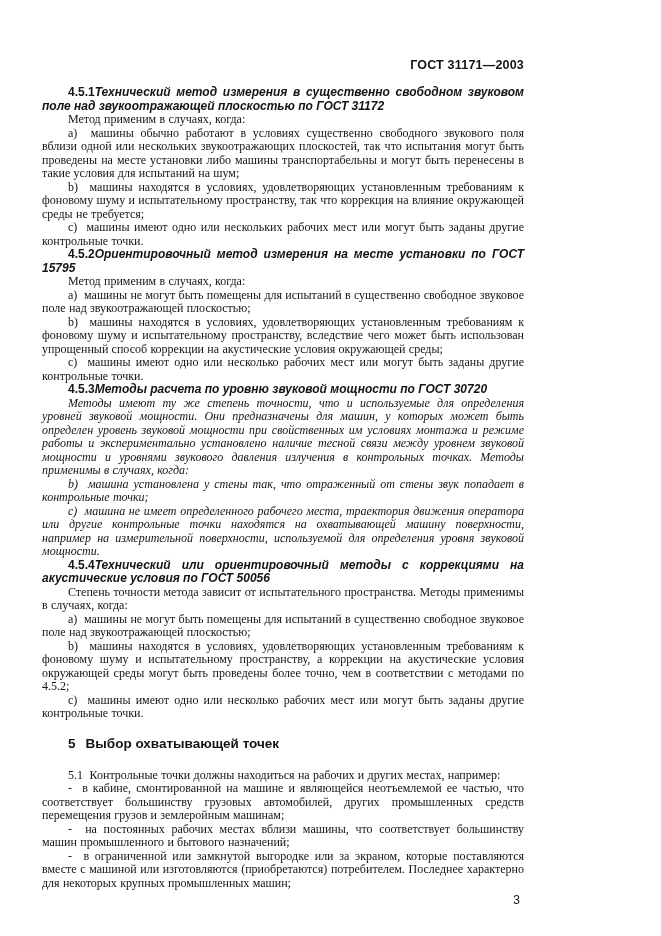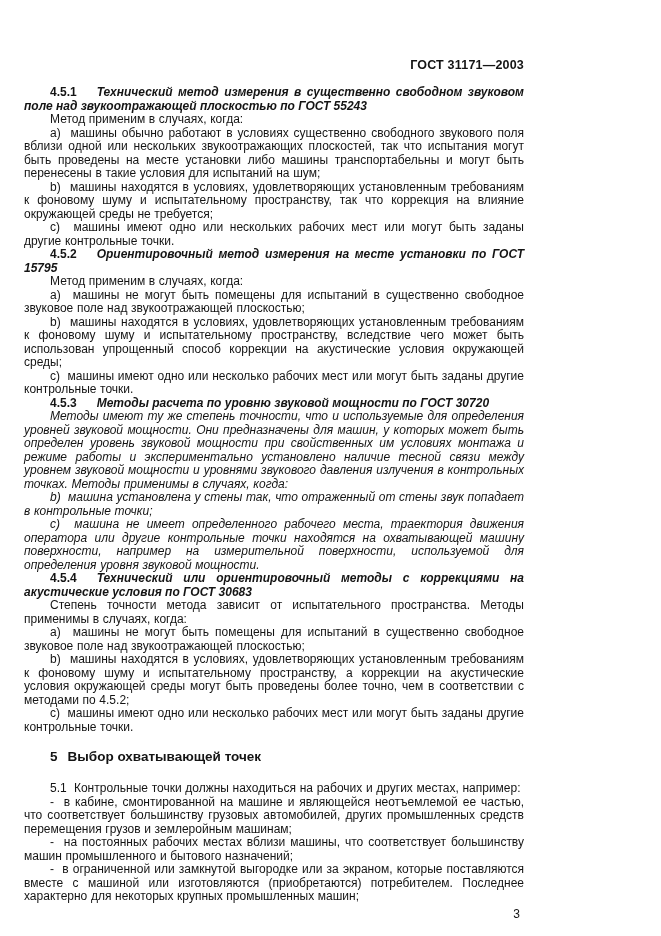--- a/index.html
+++ b/index.html
@@ -7,46 +7,47 @@
   body {
     width: 661px; height: 936px;
     font-family: "Liberation Sans", sans-serif;
     color: #141414;
     overflow: hidden;
   }
   .page {
     position: relative;
     width: 597px; height: 936px;
     background: #ffffff;
-    padding: 58px 73px 0 24px;
+    padding: 58px 73px 0 42px;
   }
   .doc-header {
     text-align: right;
     font-size: 12.5px;
     font-weight: 700;
     letter-spacing: 0.2px;
     margin-bottom: 14px;
   }
   .clause-heading {
     font-size: 12px;
     line-height: 13.5px;
     font-weight: 700;
     text-indent: 26px;
     text-align: justify;
     text-align-last: left;
   }
-  .clause-num { font-style: normal; margin-right: 20px; }
+  .clause-num { font-style: normal; margin-right: 0; }
   .clause-title { font-style: italic; }
   .para {
     font-size: 12px;
     line-height: 13.5px;
     text-indent: 26px;
     text-align: justify;
     text-align-last: left;
     word-spacing: 0.3px;
+    font-family: Liberation Serif, serif;
   }
   .para.it { font-style: italic; }
   .sec-heading {
     font-size: 13.5px;
     font-weight: 700;
     margin: 15px 0 18px 0;
     text-indent: 26px;
   }
   .sec-num { margin-right: 10px; }
   .page-number {
@@ -56,38 +57,38 @@
     padding-right: 4px;
   }
 </style>
 </head>
 <body>
 
 <div class="page">
 
   <div class="doc-header">ГОСТ 31171—2003</div>
 
-  <p class="clause-heading"><span class="clause-num">4.5.1</span><span class="clause-title">Технический метод измерения в существенно свободном звуковом поле над звуко­отражающей плоскостью по ГОСТ 55243</span></p>
+  <p class="clause-heading"><span class="clause-num">4.5.1</span><span class="clause-title">Технический метод измерения в существенно свободном звуковом поле над звуко­отражающей плоскостью по ГОСТ 31172</span></p>
   <p class="para">Метод применим в случаях, когда:</p>
   <p class="para">a)&nbsp; машины обычно работают в условиях существенно свободного звукового поля вблизи одной или нескольких звукоотражающих плоскостей, так что испытания могут быть проведены на месте установки либо машины транспортабельны и могут быть перенесены в такие условия для испытаний на шум;</p>
   <p class="para">b)&nbsp; машины находятся в условиях, удовлетворяющих установленным требованиям к фоновому шуму и испытательному пространству, так что коррекция на влияние окружающей среды не требуется;</p>
   <p class="para">c)&nbsp; машины имеют одно или нескольких рабочих мест или могут быть заданы другие контрольные точки.</p>
 
   <p class="clause-heading"><span class="clause-num">4.5.2</span><span class="clause-title">Ориентировочный метод измерения на месте установки по ГОСТ 15795</span></p>
   <p class="para">Метод применим в случаях, когда:</p>
   <p class="para">a)&nbsp; машины не могут быть помещены для испытаний в существенно свободное звуковое поле над звукоотражающей плоскостью;</p>
   <p class="para">b)&nbsp; машины находятся в условиях, удовлетворяющих установленным требованиям к фоновому шуму и испытательному пространству, вследствие чего может быть использован упрощенный способ коррекции на акустические условия окружающей среды;</p>
   <p class="para">c)&nbsp; машины имеют одно или несколько рабочих мест или могут быть заданы другие контрольные точки.</p>
 
   <p class="clause-heading"><span class="clause-num">4.5.3</span><span class="clause-title">Методы расчета по уровню звуковой мощности по ГОСТ 30720</span></p>
   <p class="para it">Методы имеют ту же степень точности, что и используемые для определения уровней звуковой мощности. Они предназначены для машин, у которых может быть определен уровень звуковой мощности при свойственных им условиях монтажа и режиме работы и экспериментально установлено наличие тесной связи между уровнем звуковой мощности и уровнями звукового давления излучения в контрольных точках. Методы применимы в случаях, когда:</p>
   <p class="para it">b)&nbsp; машина установлена у стены так, что отраженный от стены звук попадает в контрольные точки;</p>
   <p class="para it">c)&nbsp; машина не имеет определенного рабочего места, траектория движения оператора или другие контрольные точки находятся на охватывающей машину поверхности, например на измери­тельной поверхности, используемой для определения уровня звуковой мощности.</p>
 
-  <p class="clause-heading"><span class="clause-num">4.5.4</span><span class="clause-title">Технический или ориентировочный методы с коррекциями на акустические условия по ГОСТ 30683</span></p>
+  <p class="clause-heading"><span class="clause-num">4.5.4</span><span class="clause-title">Технический или ориентировочный методы с коррекциями на акустические условия по ГОСТ 50056</span></p>
   <p class="para">Степень точности метода зависит от испытательного пространства. Методы применимы в случаях, когда:</p>
   <p class="para">a)&nbsp; машины не могут быть помещены для испытаний в существенно свободное звуковое поле над звукоотражающей плоскостью;</p>
   <p class="para">b)&nbsp; машины находятся в условиях, удовлетворяющих установленным требованиям к фоновому шуму и испытательному пространству, а коррекции на акустические условия окружающей среды могут быть проведены более точно, чем в соответствии с методами по 4.5.2;</p>
   <p class="para">c)&nbsp; машины имеют одно или несколько рабочих мест или могут быть заданы другие контрольные точки.</p>
 
   <h2 class="sec-heading"><span class="sec-num">5</span><span>Выбор охватывающей точек</span></h2>
 
   <p class="para">5.1&nbsp; Контрольные точки должны находиться на рабочих и других местах, например:</p>
   <p class="para">-&nbsp; в кабине, смонтированной на машине и являющейся неотъемлемой ее частью, что соответствует большинству грузовых автомобилей, других промышленных средств перемещения грузов и землерой­ным машинам;</p>
   <p class="para">-&nbsp; на постоянных рабочих местах вблизи машины, что соответствует большинству машин промыш­ленного и бытового назначений;</p>

